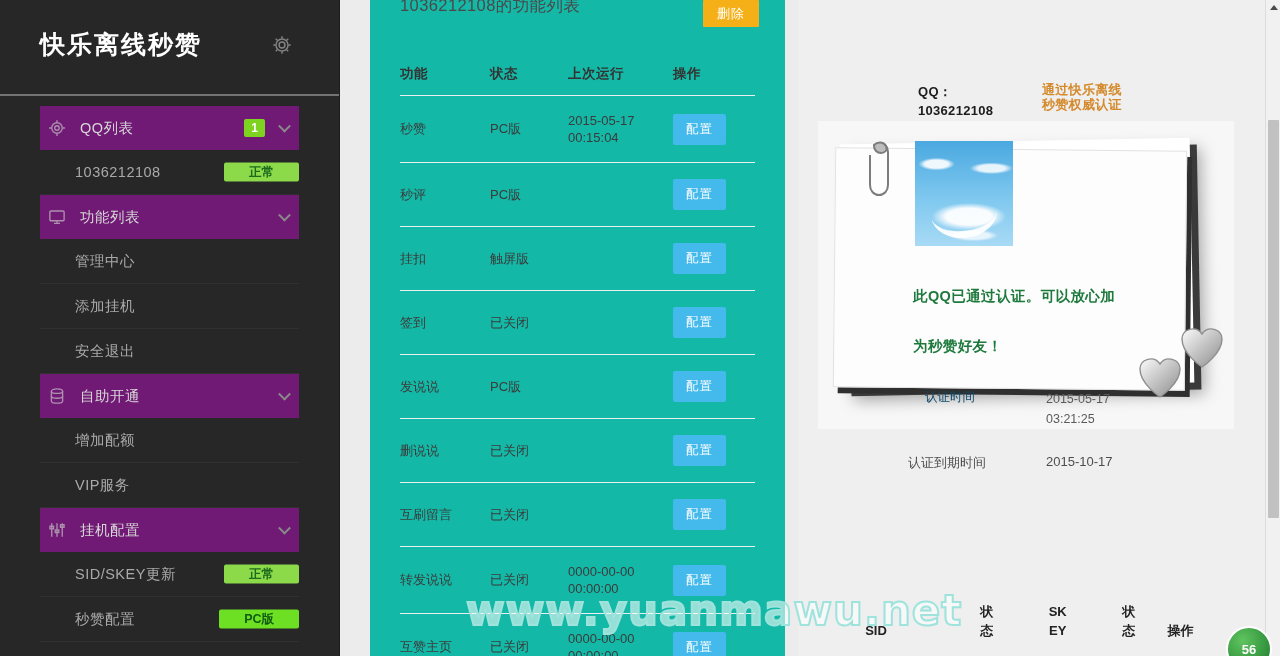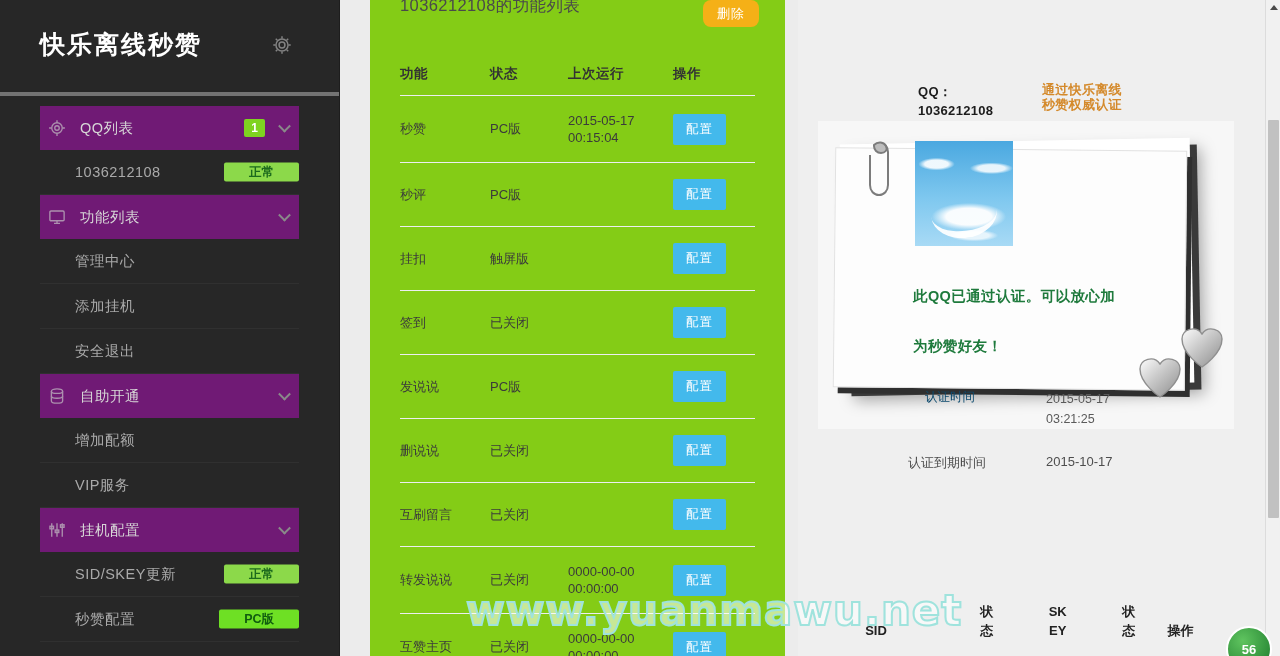--- a/index.html
+++ b/index.html
@@ -14,21 +14,21 @@
   
   #sidebar {
     position: absolute; left: 0; top: 0;
     width: 340px; height: 656px;
     background: #272727;
     border-right: 1px solid #1d1d1d;
   }
   #sidebar-header {
     height: 96px;
     position: relative;
-    border-bottom: 4px solid #737373;
+    border-bottom: 2px solid #737373;
     padding-left: 16px;
   }
   #brand-title {
     position: absolute;
     left: 40px; top: 28px;
     color: #ffffff;
     font-size: 25px;
     font-weight: bold;
     letter-spacing: 2px;
     font-family: "DejaVu Sans", "Liberation Sans", sans-serif;
@@ -88,32 +88,32 @@
     padding: 2px 25px; border-radius: 2px;
     line-height: 15px;
   }
   .badge-normal { background: #8cd94a; color: #1d6b1d; }
   .badge-pc     { background: #6ee024; color: #0f5c0f; }
 
   
   #middle {
     position: absolute; left: 370px; top: 0;
     width: 415px; height: 656px;
-    background: #84cc16;
+    background: #14b8a6;
   }
   #list-heading {
     position: absolute; left: 30px; top: -5px;
     font-size: 16.5px; color: #4a4a4a;
     letter-spacing: .4px;
   }
   #delete-button {
     position: absolute; left: 333px; top: 0px;
     width: 56px; height: 27px;
     background: #f5b017; color: #ffffff;
-    font-size: 13px; border: none; border-radius: 8px;
+    font-size: 13px; border: none; border-radius: 1px;
     cursor: pointer; letter-spacing: 1px;
   }
   #func-table {
     position: absolute; left: 30px; top: 53px;
     width: 355px;
     border-collapse: collapse;
     table-layout: fixed;
   }
   #func-table th {
     text-align: left;

